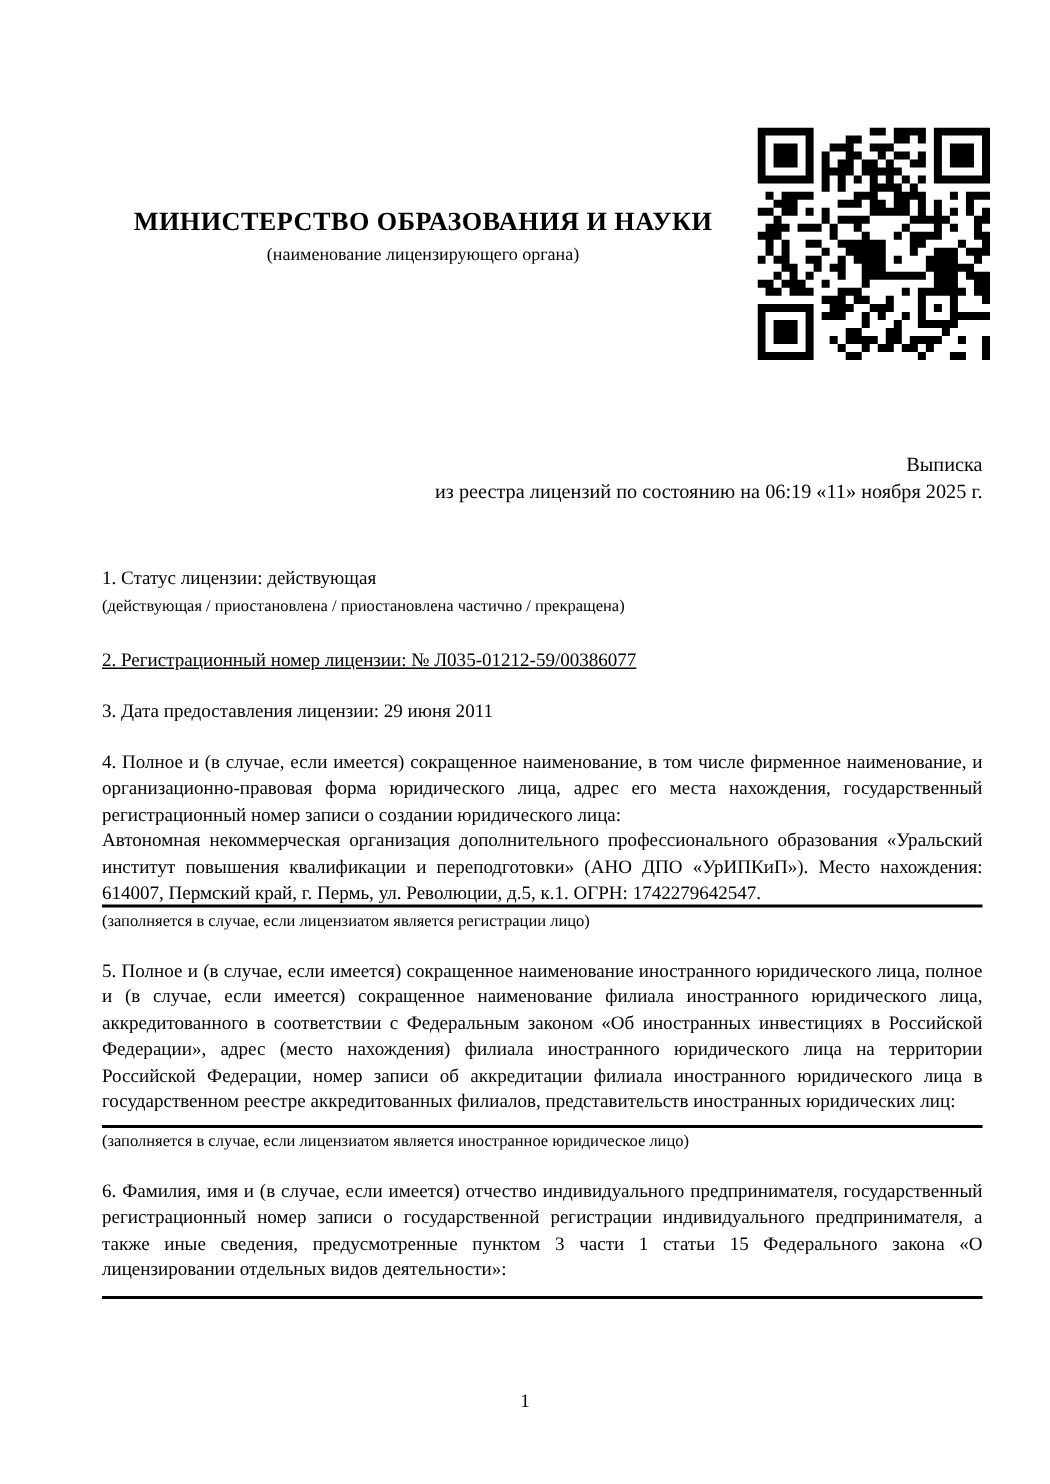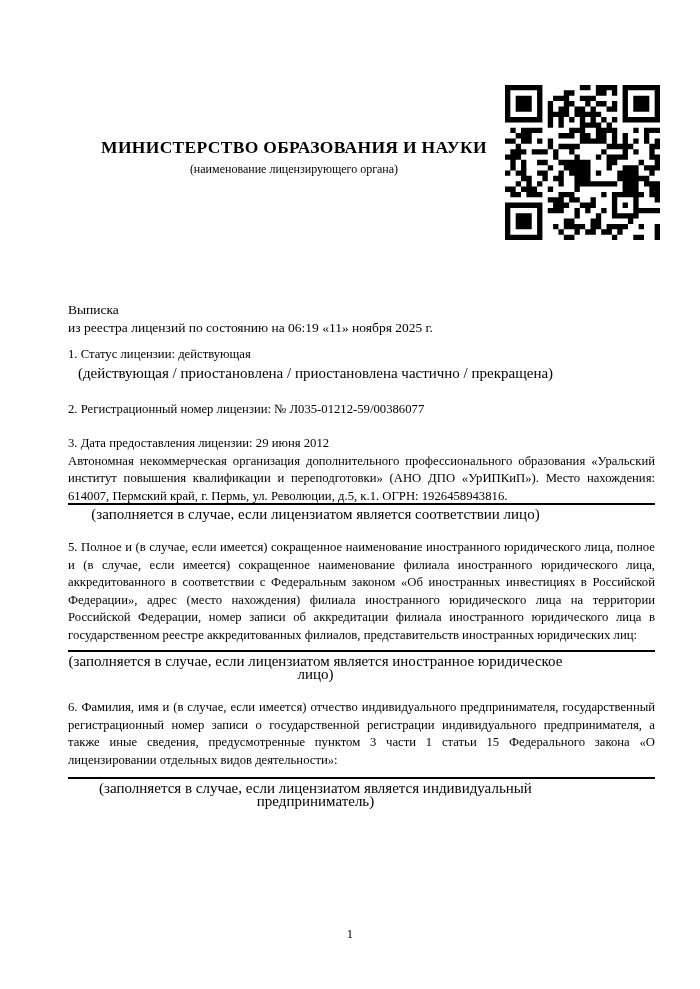--- a/index.html
+++ b/index.html
@@ -6,43 +6,42 @@
   .page{
     position:relative;
     width:700px;height:989px;
     background:#ffffff;
     color:#000;
     font-family:"Liberation Serif","DejaVu Serif",serif;
     overflow:hidden;
   }
   .qr{position:absolute;left:505px;top:85px;width:155px;height:155px;}
   .header{
-    position:absolute;left:84px;top:133px;width:420px;
+    position:absolute;left:72px;top:133px;width:420px;
     text-align:center;
   }
   .h1{font-size:17.5px;font-weight:bold;line-height:28px;letter-spacing:.3px;}
   .hcap{font-size:12px;line-height:13px;margin-top:2px;}
   .title{
     position:absolute;left:68px;top:301px;width:587px;
-    text-align:left;font-size:13.5px;line-height:17.5px;
+    text-align:right;font-size:13.5px;line-height:17.5px;
   }
   .content{
-    position:absolute;left:68px;top:346px;width:587px;
+    position:absolute;left:68px;top:377px;width:587px;
     font-size:12.7px;line-height:17.5px;
   }
   .content p{margin:0;}
   .just{text-align:justify;}
   .mt{margin-top:17px !important;}
-  .mt21{margin-top:21px !important;}
+  .mt21{margin-top:21px !important;text-decoration:underline;}
   .mt16{margin-top:16px !important;}
   .mt18{margin-top:18px !important;}
   .mt26{margin-top:26px !important;}
   .cap{
-    font-size:15px;line-height:13px;margin-top:3px;
-    text-align:center;
+    font-size:11px;line-height:13px;margin-top:3px;
     padding-right:92px;box-sizing:border-box;width:100%;
   }
   .rule{border-top:2px solid #000;height:0;margin-top:-2px;}
   .rule.gap{margin-top:6px;}
   .rule.gap8{margin-top:8px;}
   .pagenum{
     position:absolute;left:0;top:927px;width:700px;
     text-align:center;font-size:12.7px;line-height:15px;
   }
 </style>
@@ -65,32 +64,32 @@
     <div>из реестра лицензий по состоянию на 06:19 «11» ноября 2025 г.</div>
   </div>
 
   <div class="content">
 
     <p>1. Статус лицензии: действующая</p>
     <div class="cap">(действующая / приостановлена / приостановлена частично / прекращена)</div>
 
     <p class="mt21">2. Регистрационный номер лицензии: № Л035-01212-59/00386077</p>
 
-    <p class="mt">3. Дата предоставления лицензии: 29 июня 2012</p>
+    <p class="mt">3. Дата предоставления лицензии: 29 июня 2011</p>
 
-    <p class="just">Автономная некоммерческая организация дополнительного профессионального образования «Уральский институт повышения квалификации и переподготовки» (АНО ДПО «УрИПКиП»). Место нахождения: 614007, Пермский край, г. Пермь, ул. Революции, д.5, к.1. ОГРН: 1926458943816.</p>
+    <p class="just mt16">4. Полное и (в случае, если имеется) сокращенное наименование, в том числе фирменное наименование, и организационно-правовая форма юридического лица, адрес его места нахождения, государственный регистрационный номер записи о создании юридического лица:</p>
+    <p class="just">Автономная некоммерческая организация дополнительного профессионального образования «Уральский институт повышения квалификации и переподготовки» (АНО ДПО «УрИПКиП»). Место нахождения: 614007, Пермский край, г. Пермь, ул. Революции, д.5, к.1. ОГРН: 1742279642547.</p>
     <div class="rule"></div>
-    <div class="cap">(заполняется в случае, если лицензиатом является соответствии лицо)</div>
+    <div class="cap">(заполняется в случае, если лицензиатом является регистрации лицо)</div>
 
     <p class="just mt18">5. Полное и (в случае, если имеется) сокращенное наименование иностранного юридического лица, полное и (в случае, если имеется) сокращенное наименование филиала иностранного юридического лица, аккредитованного в соответствии с Федеральным законом «Об иностранных инвестициях в Российской Федерации», адрес (место нахождения) филиала иностранного юридического лица на территории Российской Федерации, номер записи об аккредитации филиала иностранного юридического лица в государственном реестре аккредитованных филиалов, представительств иностранных юридических лиц:</p>
     <div class="rule gap"></div>
     <div class="cap">(заполняется в случае, если лицензиатом является иностранное юридическое лицо)</div>
 
     <p class="just mt18">6. Фамилия, имя и (в случае, если имеется) отчество индивидуального предпринимателя, государственный регистрационный номер записи о государственной регистрации индивидуального предпринимателя, а также иные сведения, предусмотренные пунктом 3 части 1 статьи 15 Федерального закона «О лицензировании отдельных видов деятельности»:</p>
     <div class="rule gap8"></div>
-    <div class="cap">(заполняется в случае, если лицензиатом является индивидуальный предприниматель)</div>
 
 
   </div>
 
   <div class="pagenum">1</div>
 
 </div>
 
 </body></html>

